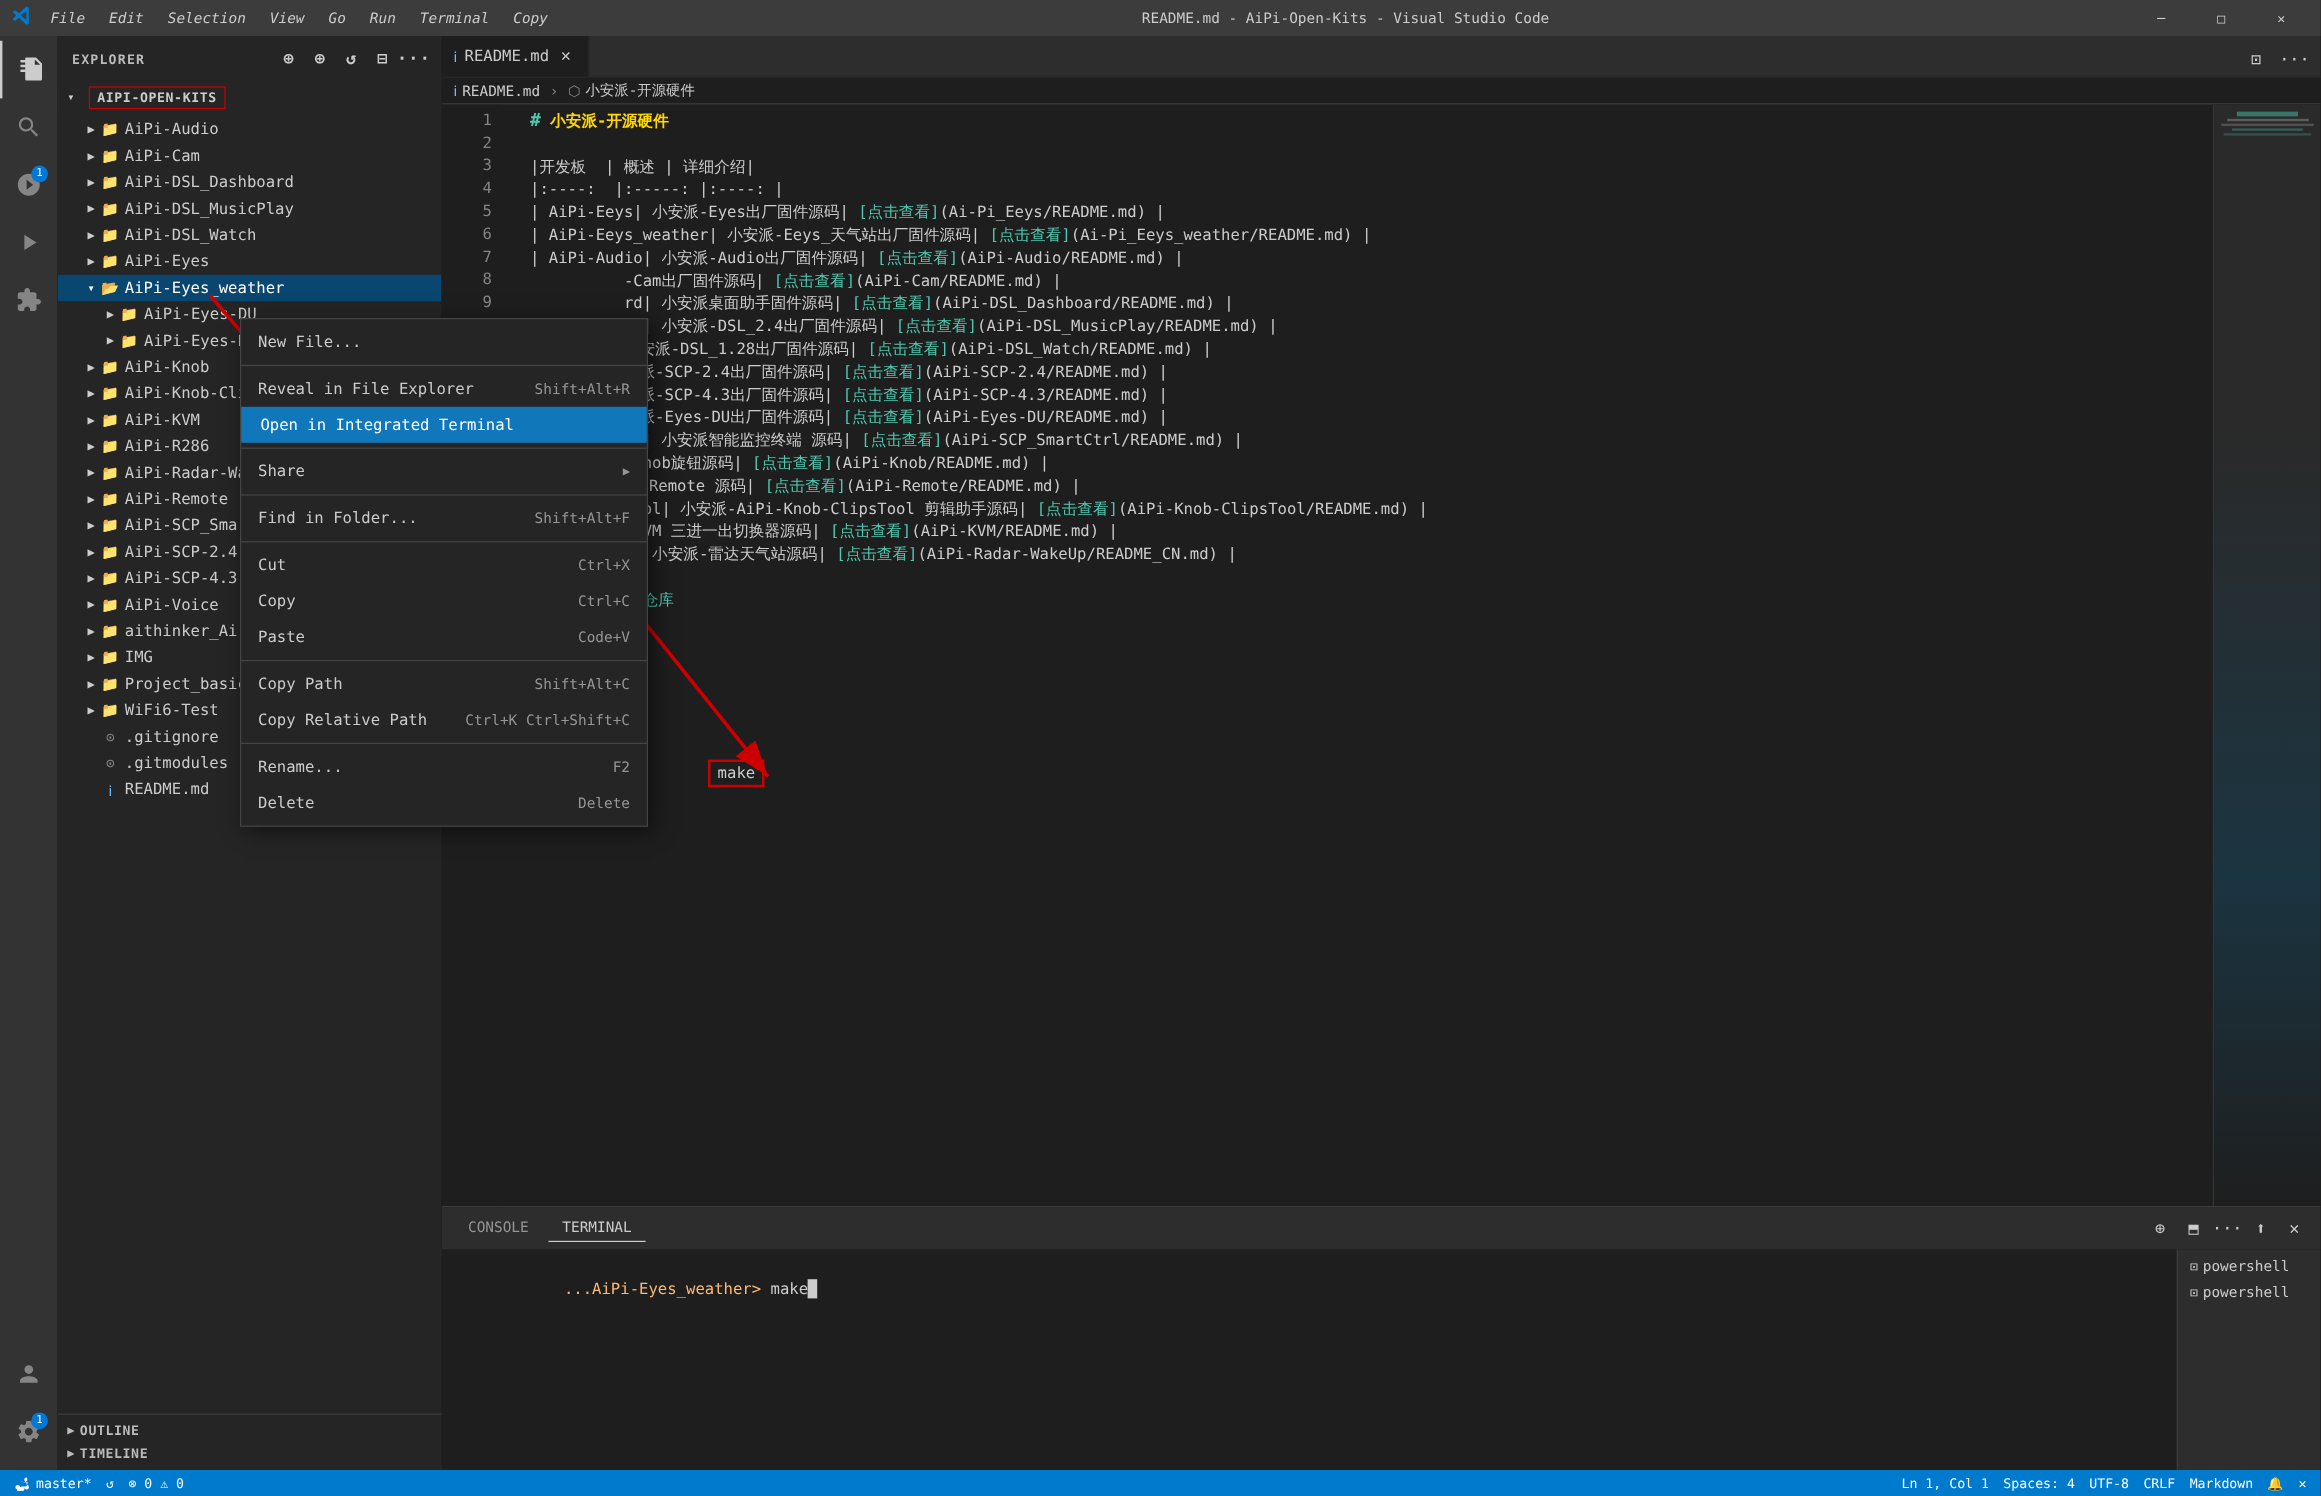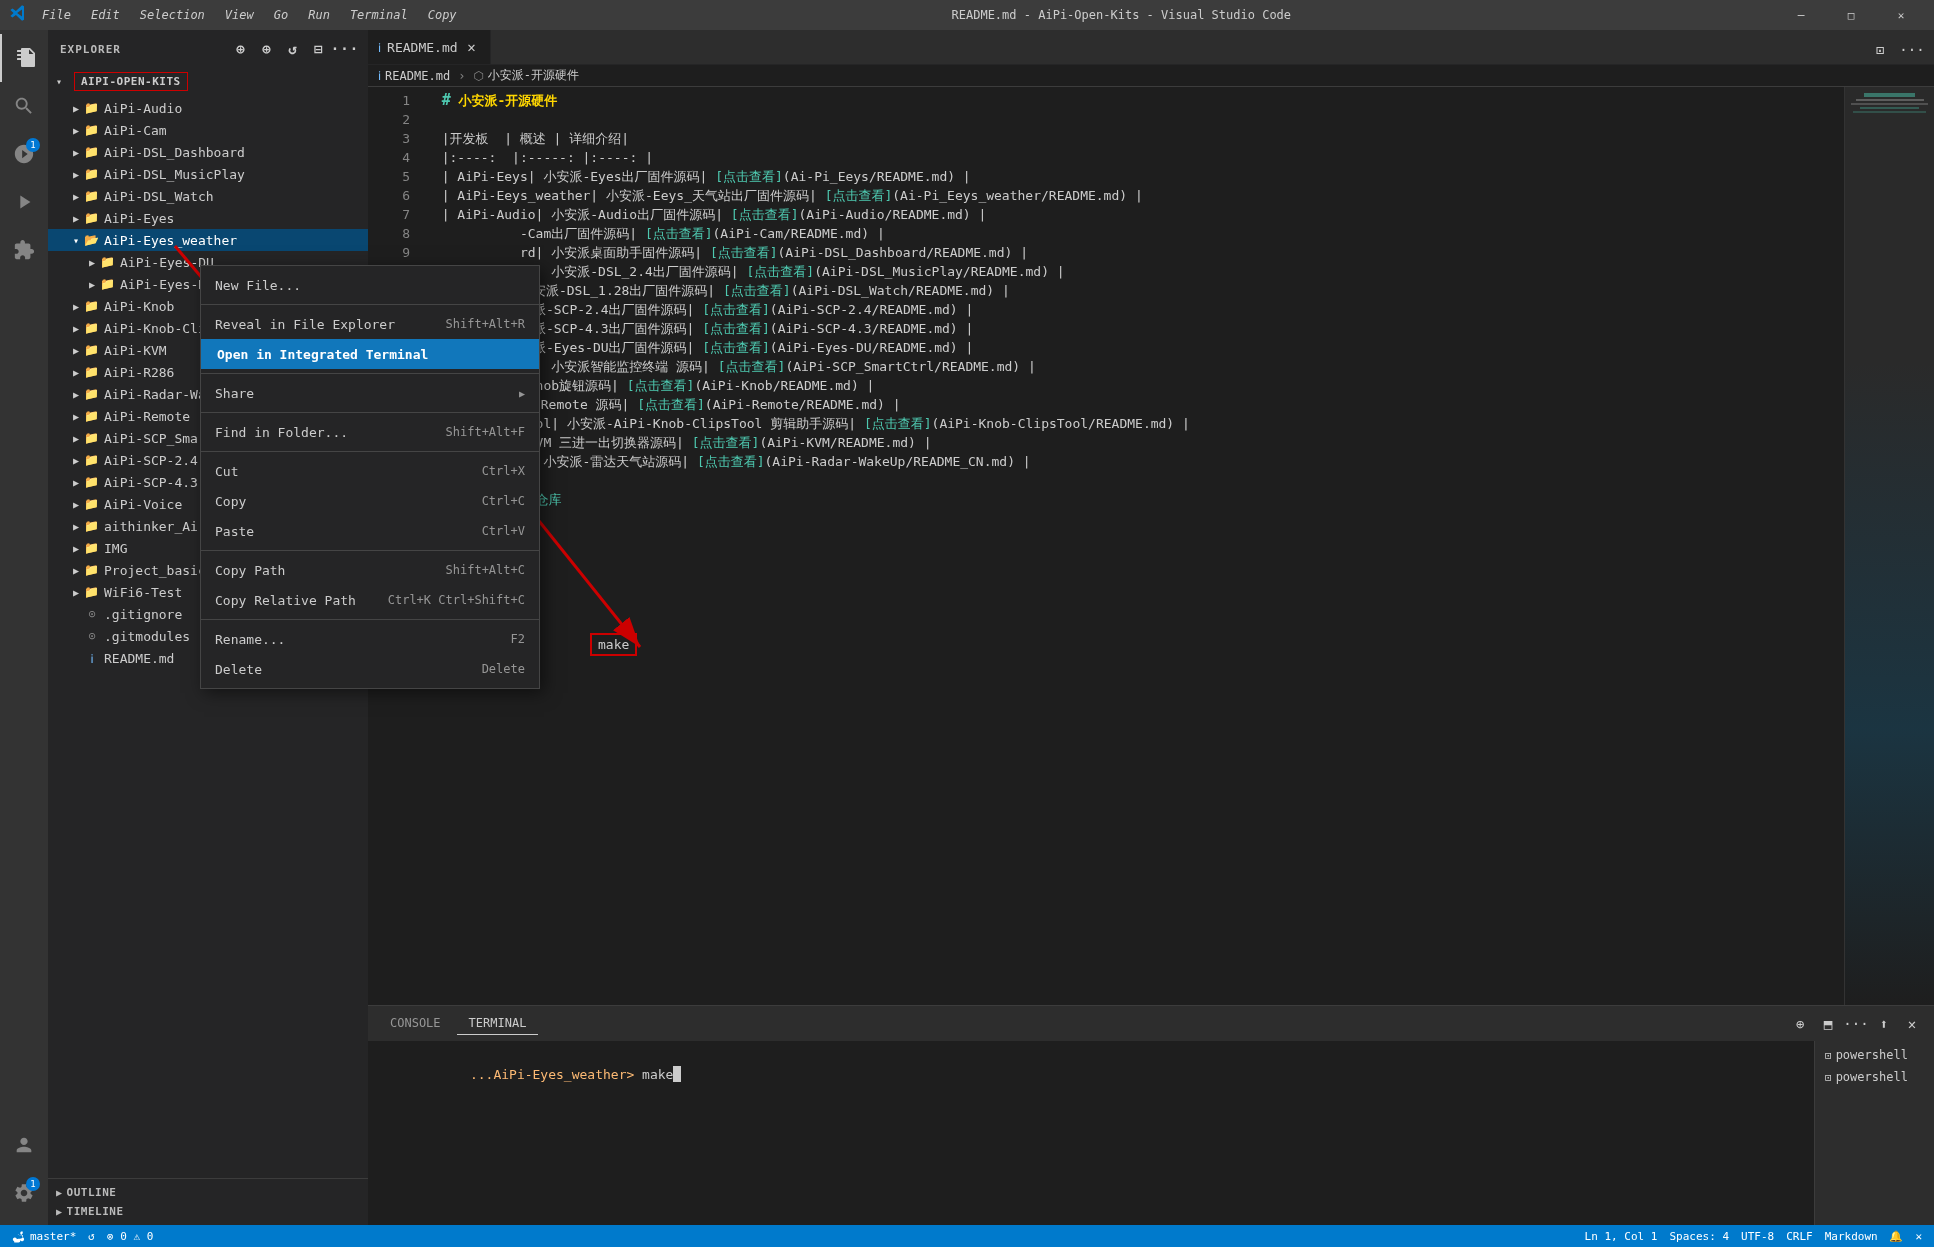--- a/index.html
+++ b/index.html
@@ -485,21 +485,21 @@
     .ctx-item .ctx-shortcut {
       color: #969696;
       font-size: 12px;
       margin-left: 16px;
     }
     .ctx-item .ctx-arrow { color: #969696; margin-left: 8px; font-size: 10px; }
     .ctx-divider { height: 1px; background: #454545; margin: 4px 0; }
     .ctx-item.open-terminal {
       background: #1177bb;
       color: white;
-      font-weight: bold;
+      font-weight: normal;
       padding-left: 16px;
     }
 
     
     #sidebar-bottom {
       border-top: 1px solid #3c3c3c;
       padding: 4px 0;
     }
     .sidebar-section-header {
       display: flex;
@@ -913,21 +913,21 @@
     <div class="ctx-item">
       <span class="ctx-label">Cut</span>
       <span class="ctx-shortcut">Ctrl+X</span>
     </div>
     <div class="ctx-item">
       <span class="ctx-label">Copy</span>
       <span class="ctx-shortcut">Ctrl+C</span>
     </div>
     <div class="ctx-item">
       <span class="ctx-label">Paste</span>
-      <span class="ctx-shortcut">Ctrl+V</span>
+      <span class="ctx-shortcut">Code+V</span>
     </div>
     <div class="ctx-divider"></div>
     <div class="ctx-item">
       <span class="ctx-label">Copy Path</span>
       <span class="ctx-shortcut">Shift+Alt+C</span>
     </div>
     <div class="ctx-item">
       <span class="ctx-label">Copy Relative Path</span>
       <span class="ctx-shortcut">Ctrl+K Ctrl+Shift+C</span>
     </div>

